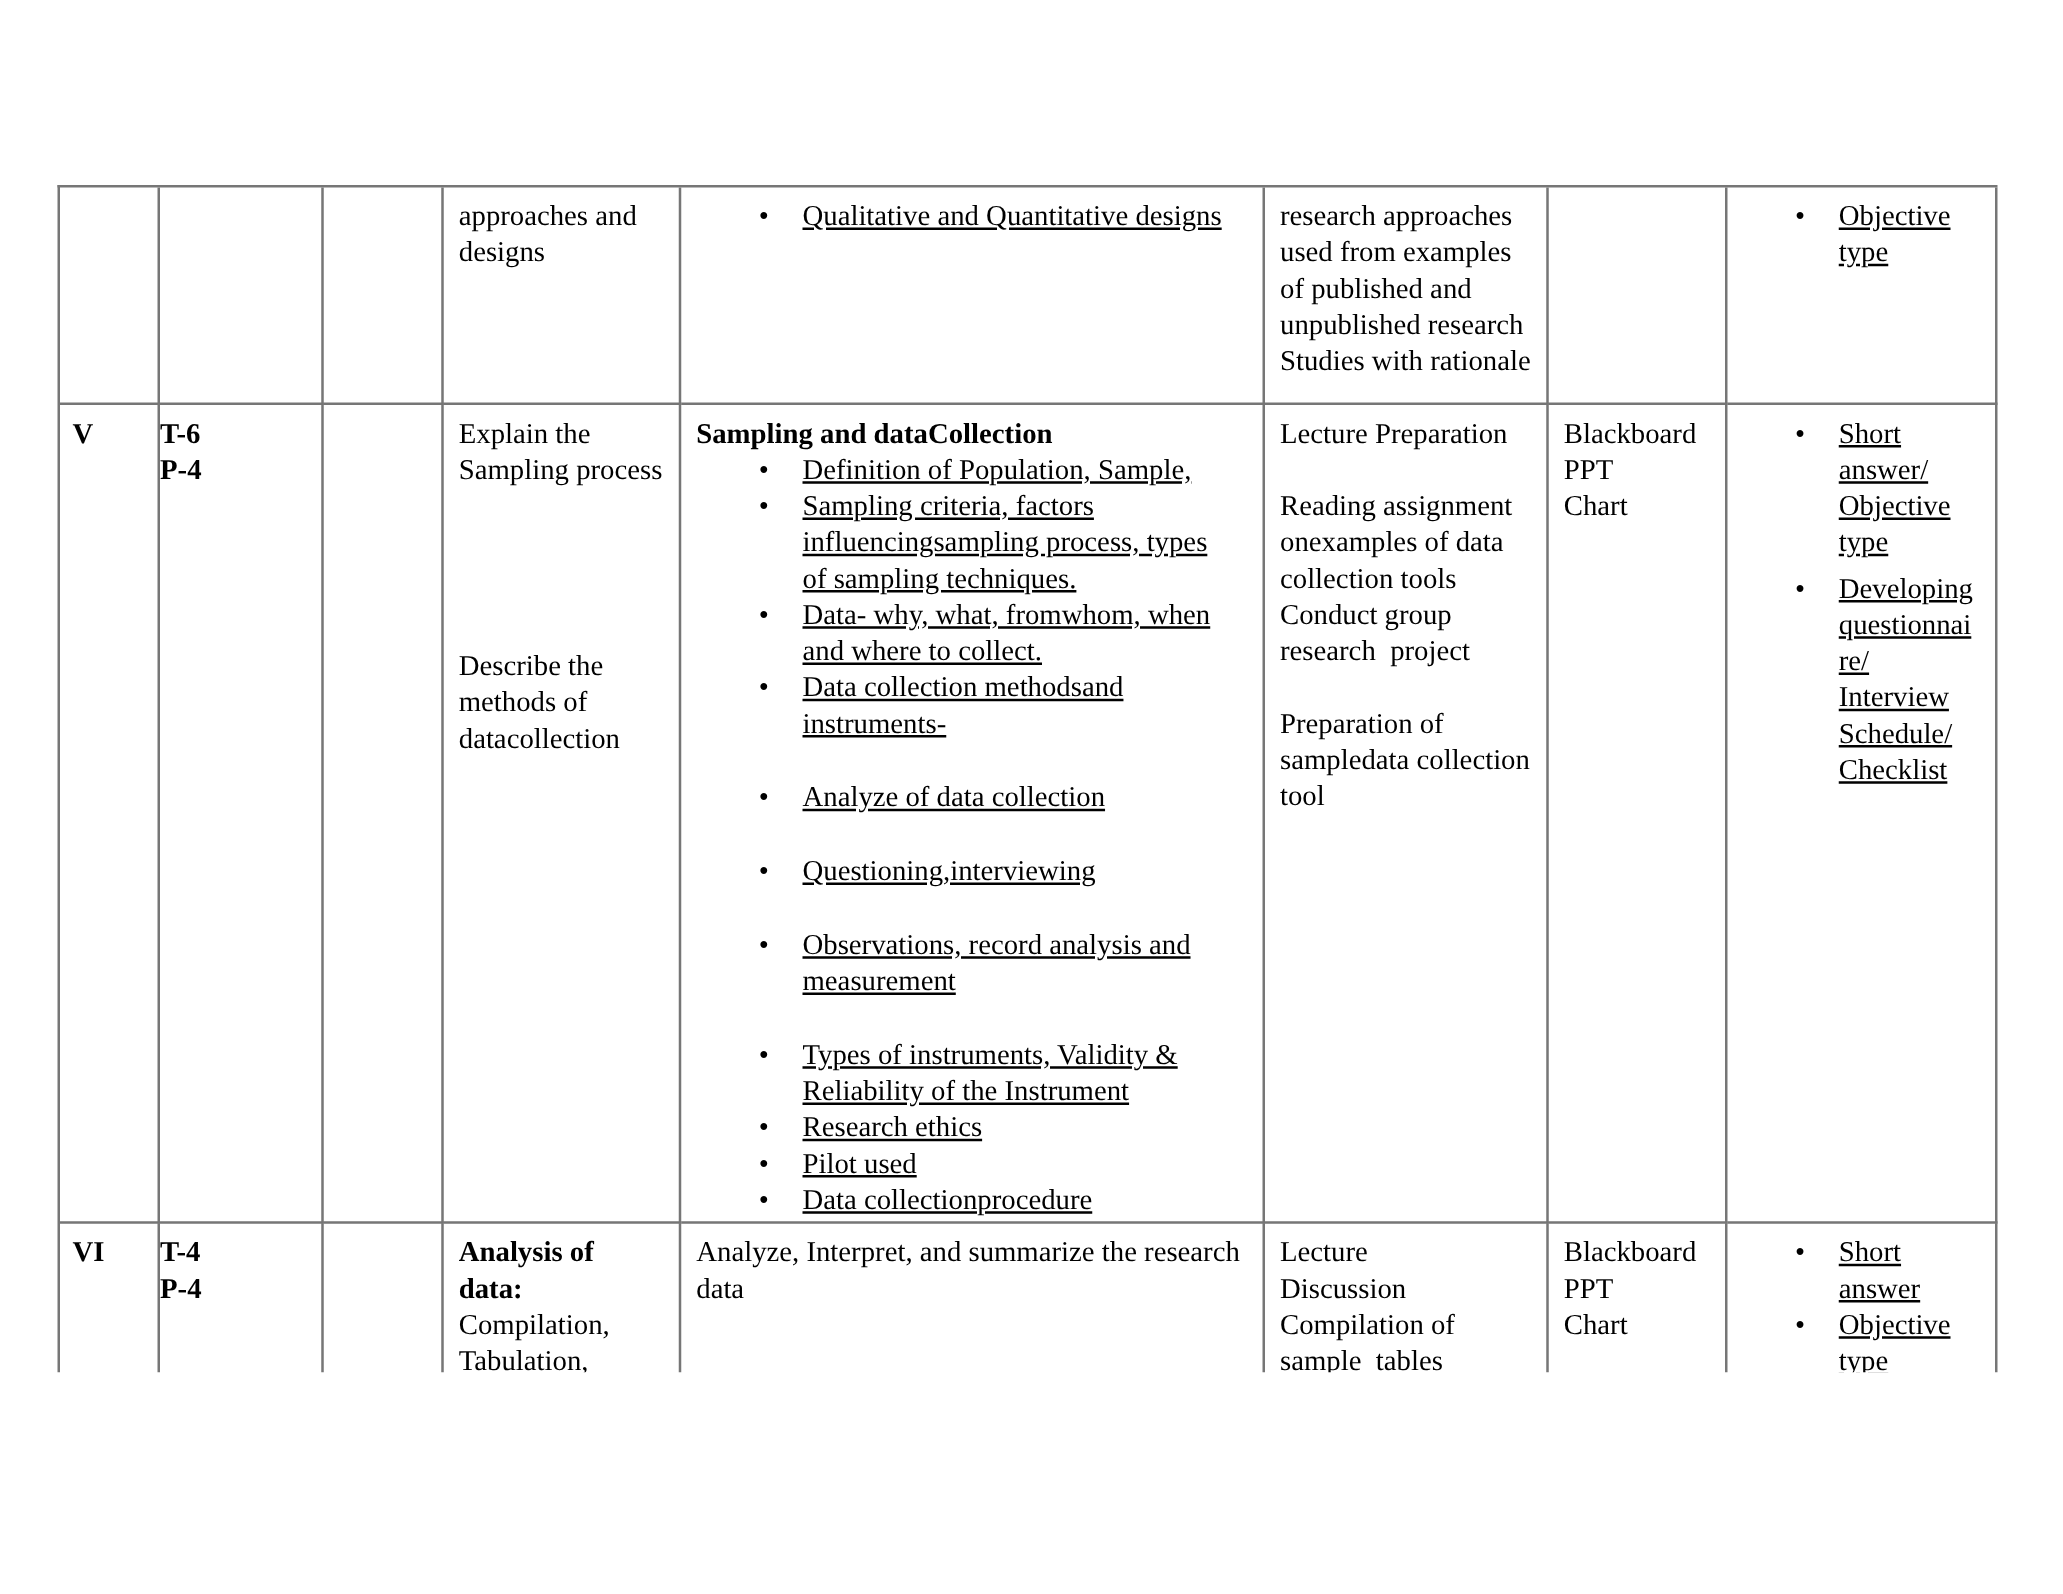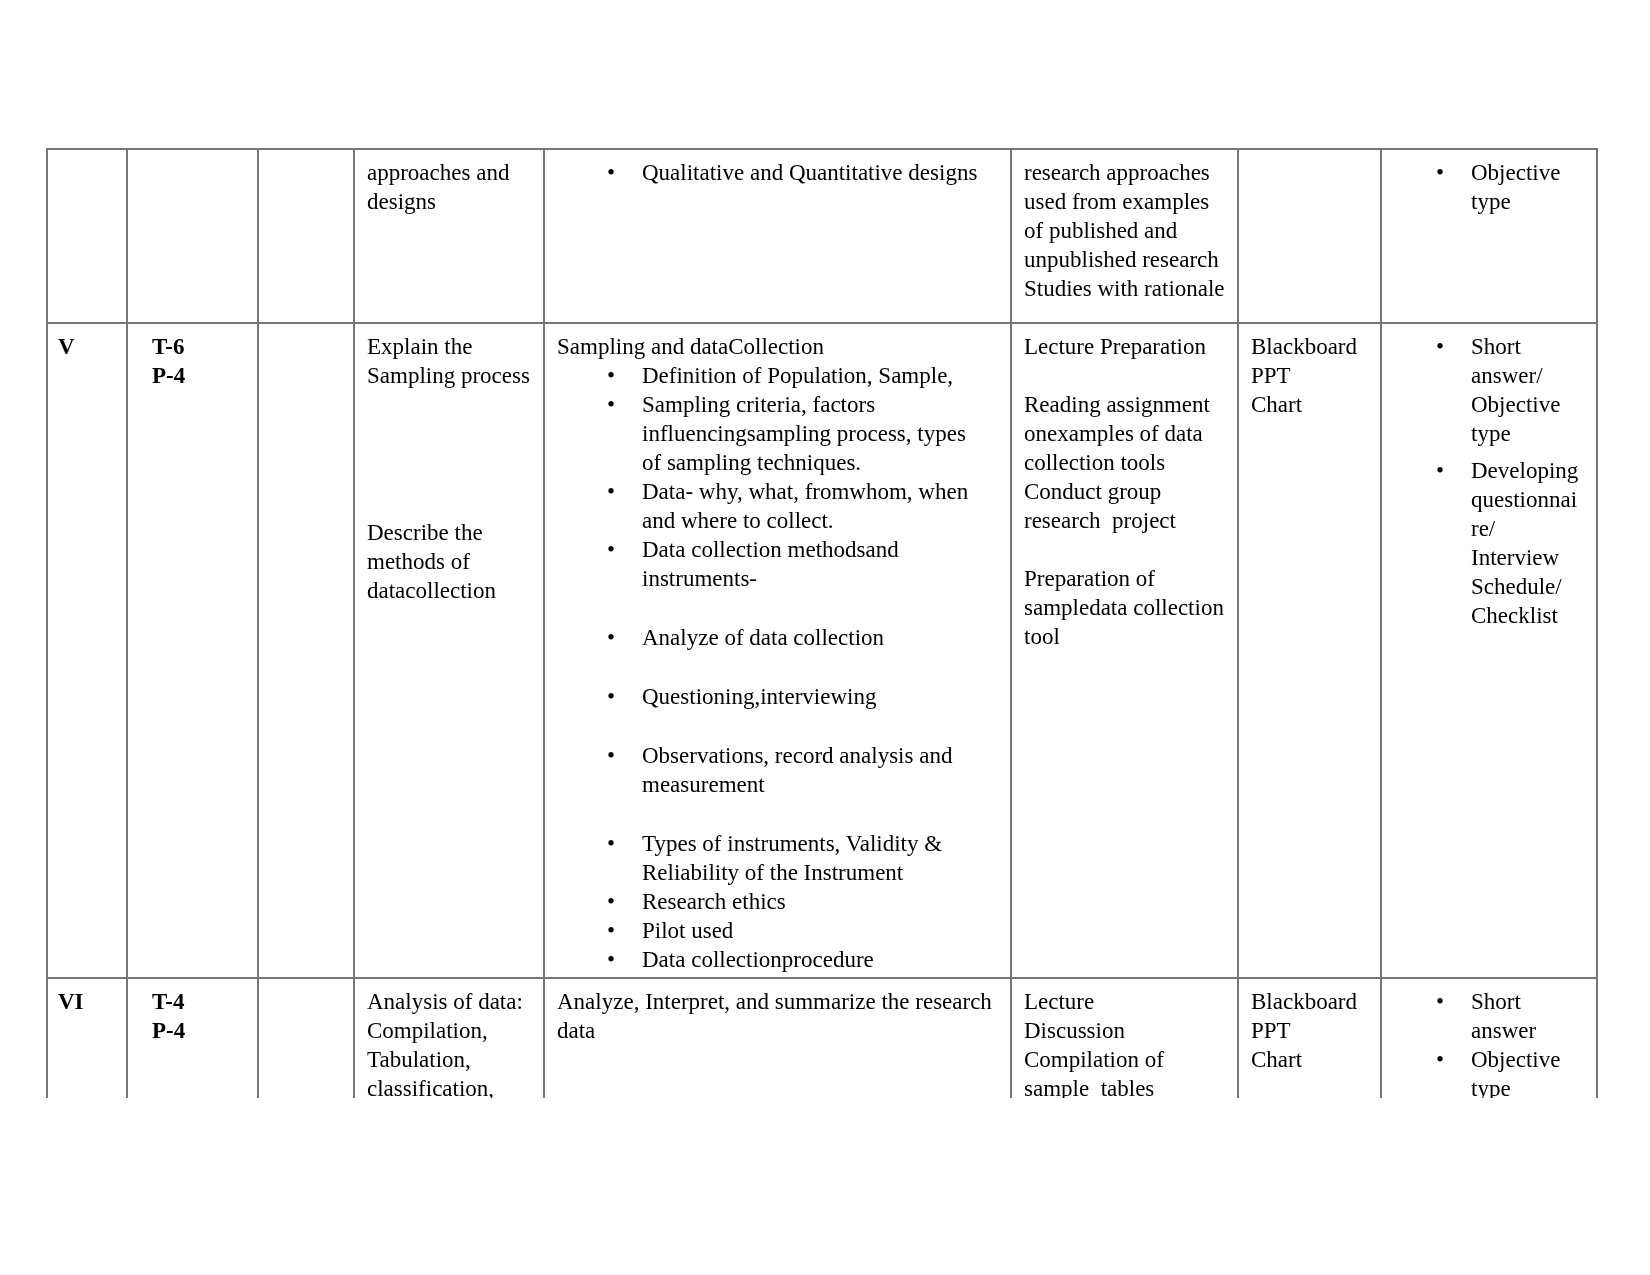--- a/index.html
+++ b/index.html
@@ -14,34 +14,34 @@
     grid-template-columns:80px 131px 96px 190px 467px 227px 143px 216px;
     grid-template-rows:174px 655px 128px;
     border-top:2px solid #767676; border-left:2px solid #767676;
   }
   .cell {
     border-right:2px solid #767676; border-bottom:2px solid #767676;
     overflow:hidden; font-size:23px; line-height:29px;
     padding:8px 10px 0 12px;
   }
   .col-unit  { padding-left:10px; font-weight:bold; }
-  .col-hours { padding-left:24px; font-weight:bold; }
+  .col-hours { padding-left:0; font-weight:bold; }
   .col-obj   { padding-right:10px; }
   .col-content { padding-right:13px; }
   .col-assess  { padding-right:14px; }
-  .content-heading { font-weight:normal; }
+  .content-heading { font-weight:bold; }
   .prewrap { white-space:pre-wrap; }
   .para { overflow-wrap:break-word; }
   .mt-describe { margin-top:128px; }
   .gap { margin-top:30px; }
   .gap-act { margin-top:29px; }
   ul.blt { list-style:none; }
   ul.blt li { display:flex; align-items:flex-start; overflow-wrap:break-word; }
   .dot { flex:0 0 35px; }
-  .blt-text { flex:1 1 auto; min-width:0; overflow-wrap:break-word; }
+  .blt-text { flex:1 1 auto; min-width:0; overflow-wrap:break-word;text-decoration:underline; }
   .content-blt { margin-left:50px; margin-right:12px; }
   .assess-blt  { margin-left:42px; }
   .assess-blt li + li { margin-top:8px; }
   .row-vi .assess-blt li + li { margin-top:0; }
   .watermark {
     position:absolute; left:402px; top:1122px;
     font-family:"Liberation Sans", sans-serif;
     font-size:101px; letter-spacing:-2px; color:#9c9c9c;
     white-space:nowrap; transform:scaleX(0.97); transform-origin:left top;
   }

